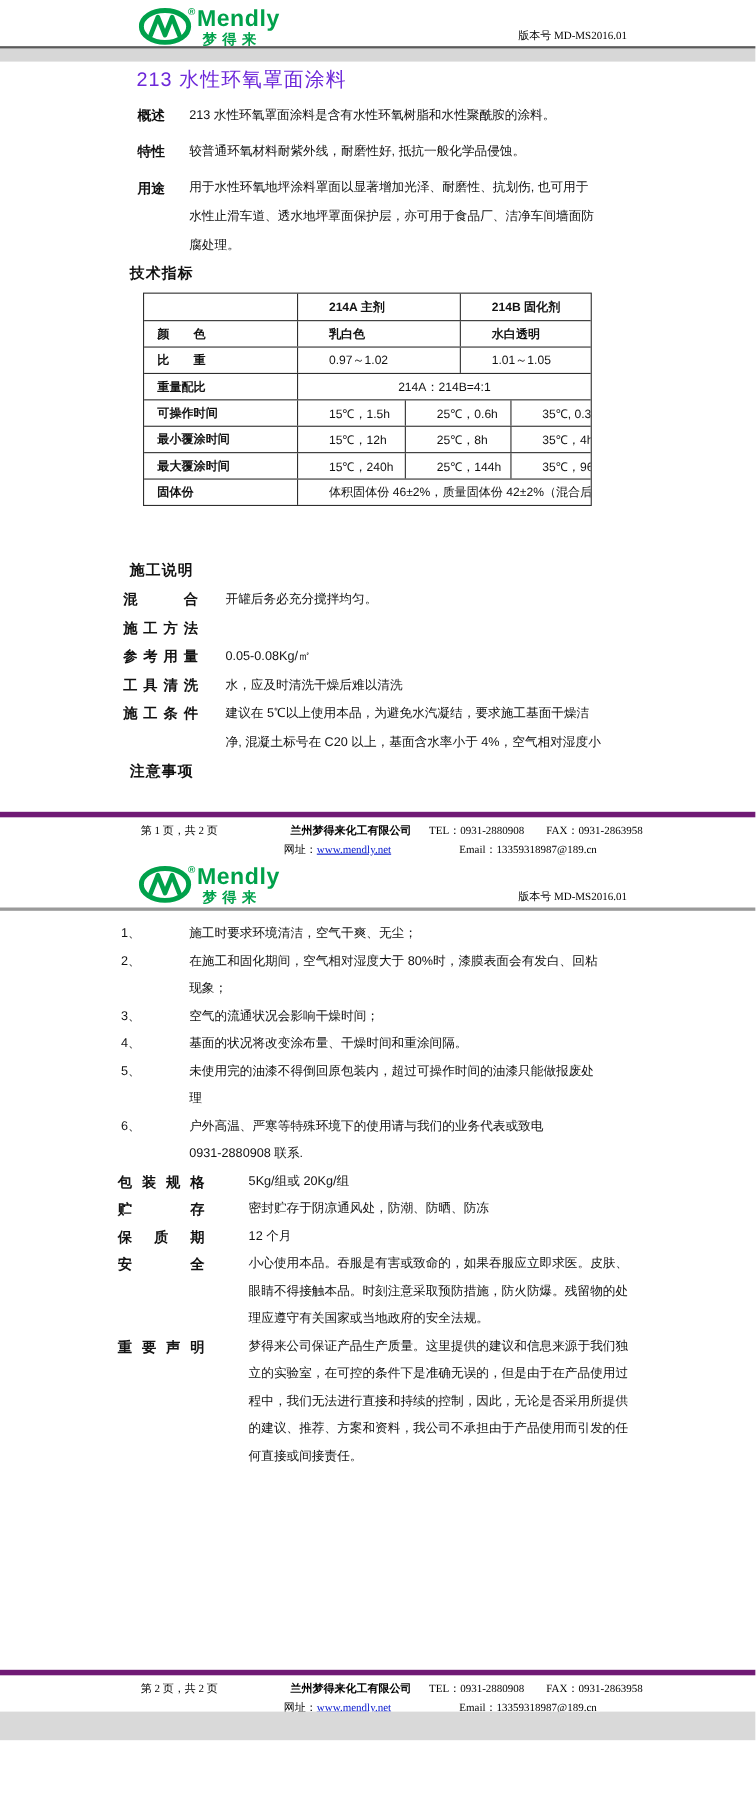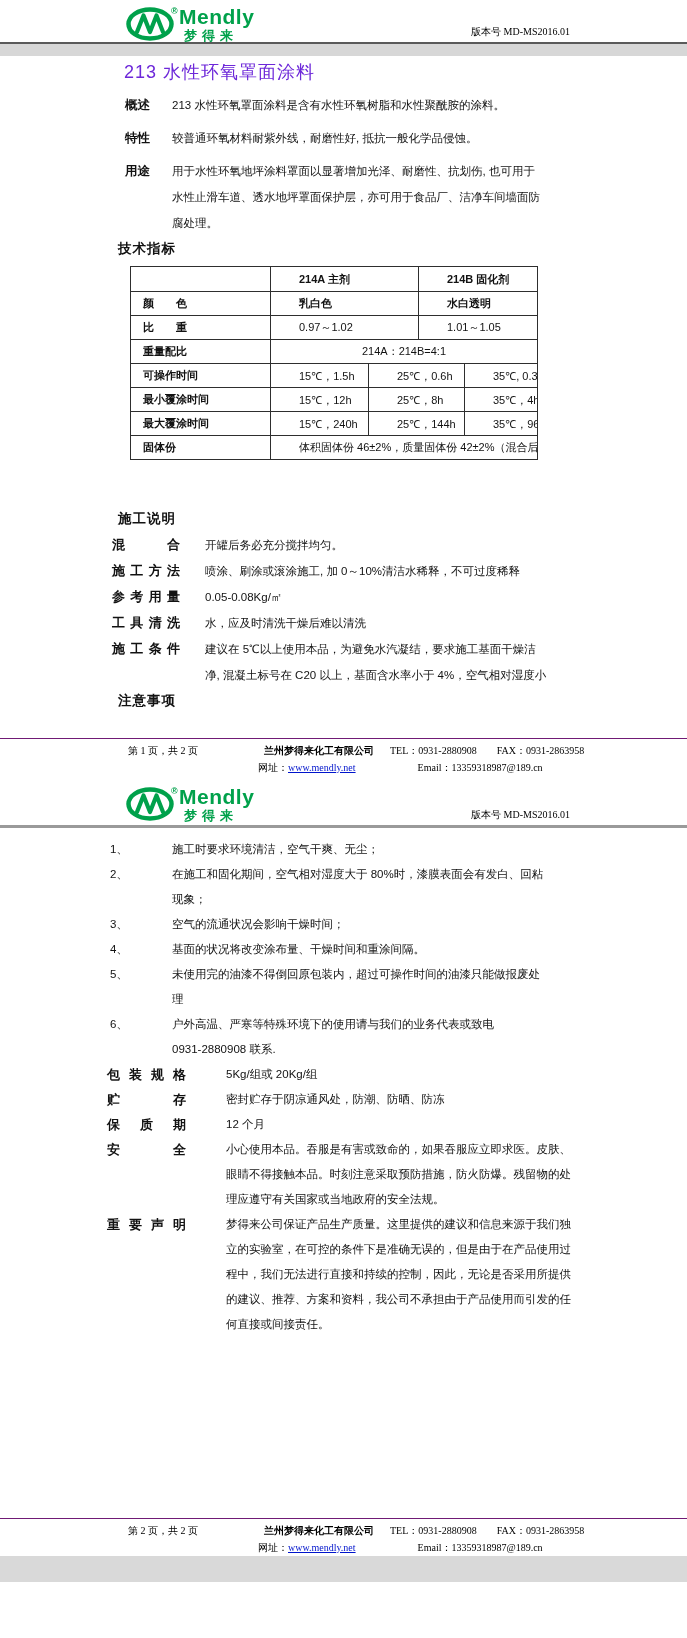--- a/index.html
+++ b/index.html
@@ -75,21 +75,21 @@
   .p2-row { display:flex; margin:0 112px 0 107px; font-size:11.5px;gap:31px; }
   .p2-row .lbl2 {
     width:80px; flex:none; margin-right:8px; font-weight:bold; font-size:13px;
     text-align:justify; text-align-last:justify; line-height:25px; letter-spacing:1px;
   }
   .p2-row .txt2 { flex:1; }
   .list { margin-top:9px; }
 
   
   .pfooter {
-    position:absolute; left:0; right:0; border-top:1px solid #701a75;
+    position:absolute; left:0; right:0; border-top:5px solid #701a75;
     font-family:"Liberation Serif", serif; font-size:10px; color:#000;
   }
   .pfooter.f1 { top:738px; }
   .pfooter.f2 { top:1518px; }
   .fline1 { display:flex; margin-top:5px; white-space:nowrap; }
   .f-page { margin-left:128px; width:128px; flex:none; }
   .f-company { font-weight:bold; margin-left:8px; }
   .f-tel { margin-left:16px; }
   .f-fax { margin-left:20px; }
   .fline2 { display:flex; margin-top:3px; white-space:nowrap; }
@@ -186,23 +186,20 @@
   <div class="heading1 mt">施工说明</div>
 
   <div class="sc-row">
     <div class="lblsc">混 合</div>
     <div class="txtsc">
         <div class="line">开罐后务必充分搅拌均匀。</div>
       </div>
   </div>
   <div class="sc-row">
     <div class="lblsc">施工方法</div>
-    <div class="txtsc">
-        <div class="line">喷涂、刷涂或滚涂施工, 加 0～10%清洁水稀释，不可过度稀释</div>
-      </div>
   </div>
   <div class="sc-row">
     <div class="lblsc">参考用量</div>
     <div class="txtsc">
         <div class="line">0.05-0.08Kg/㎡</div>
       </div>
   </div>
   <div class="sc-row">
     <div class="lblsc">工具清洗</div>
     <div class="txtsc">

